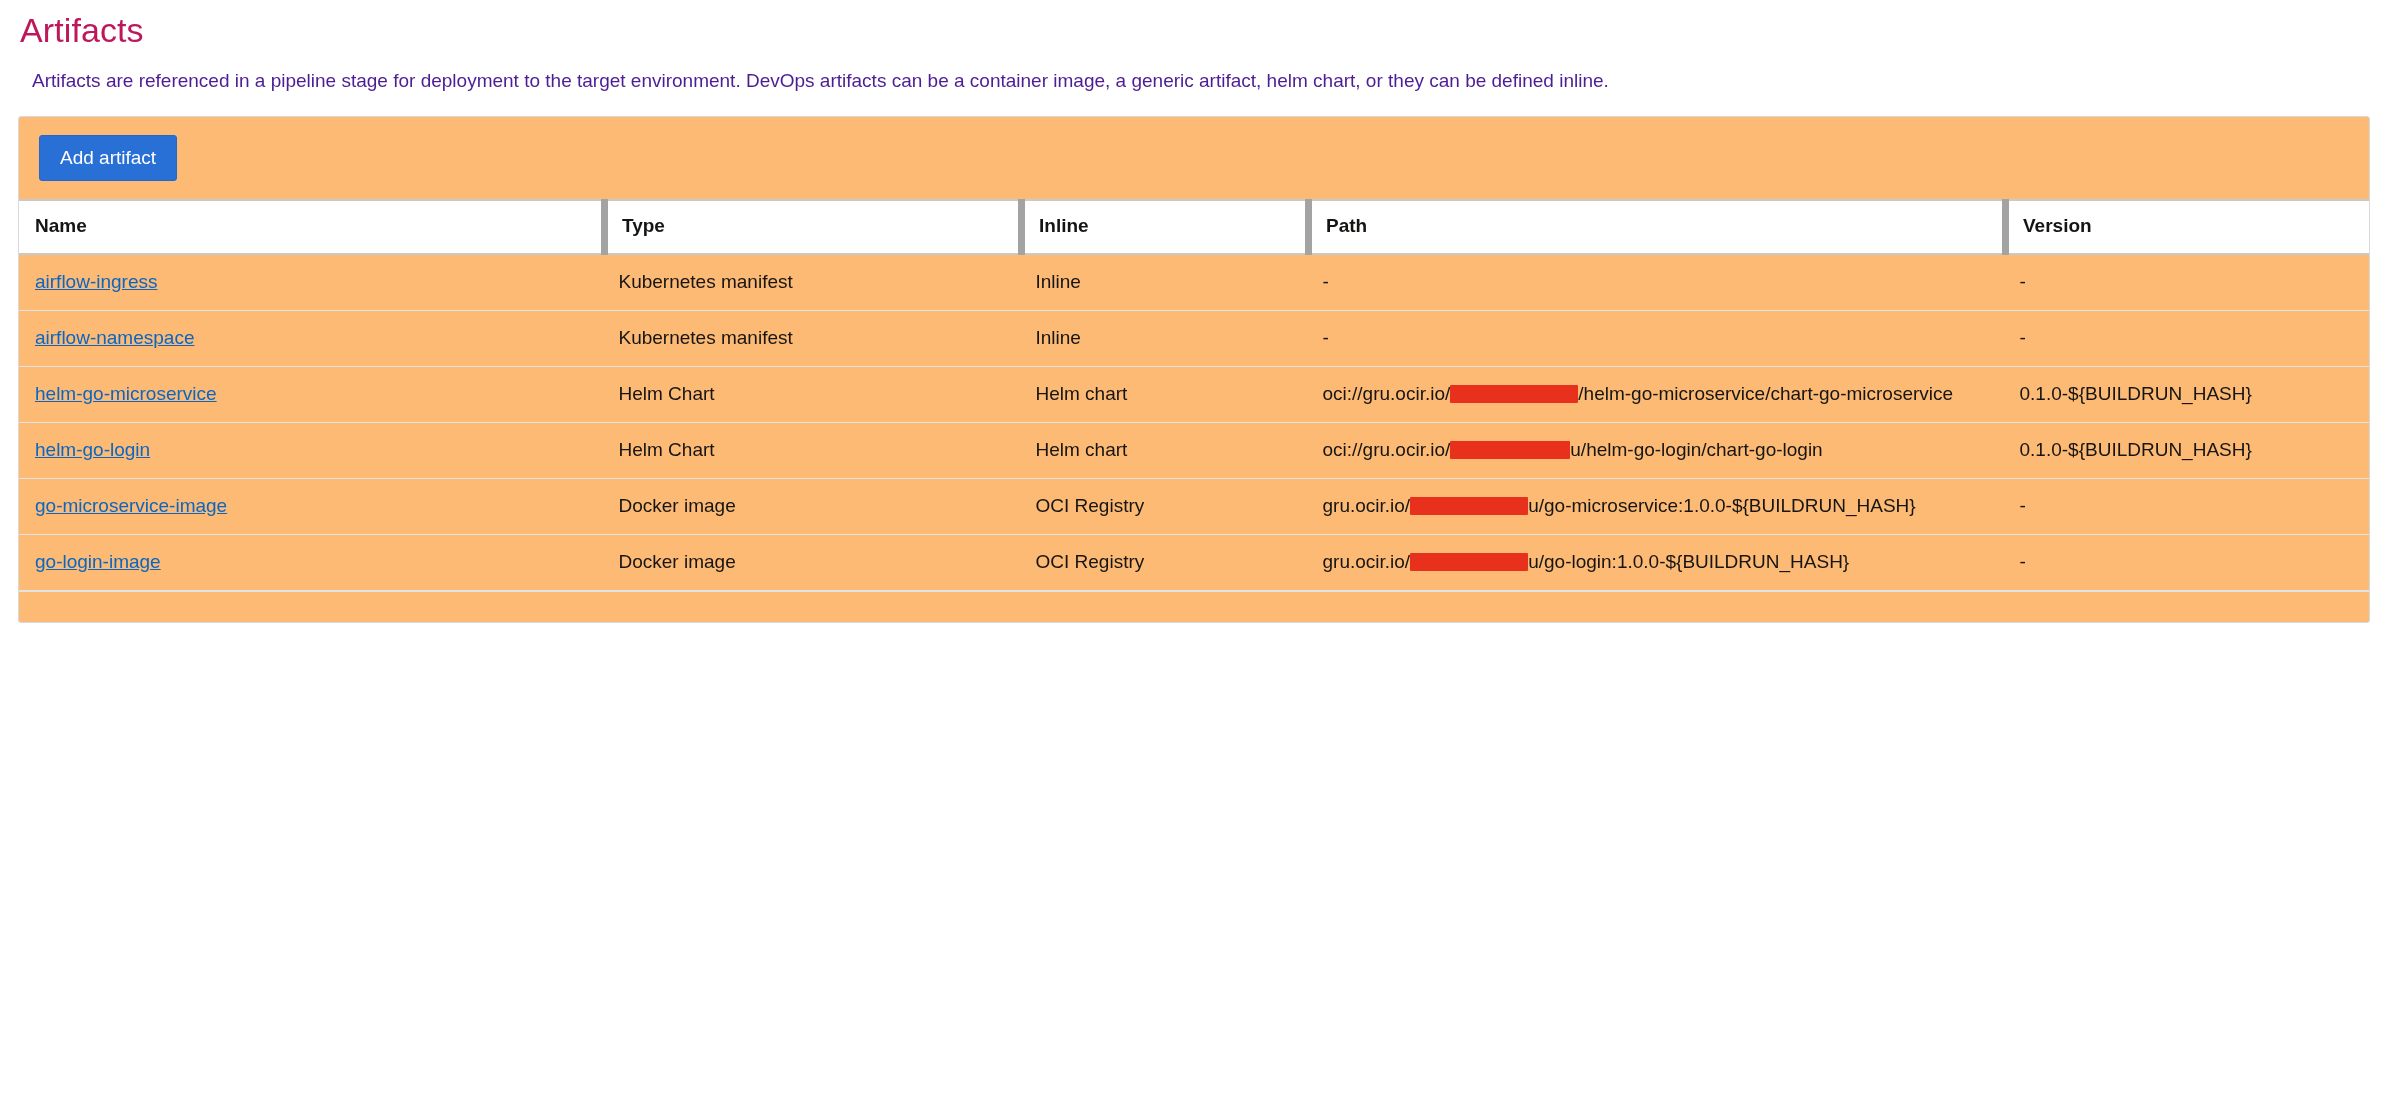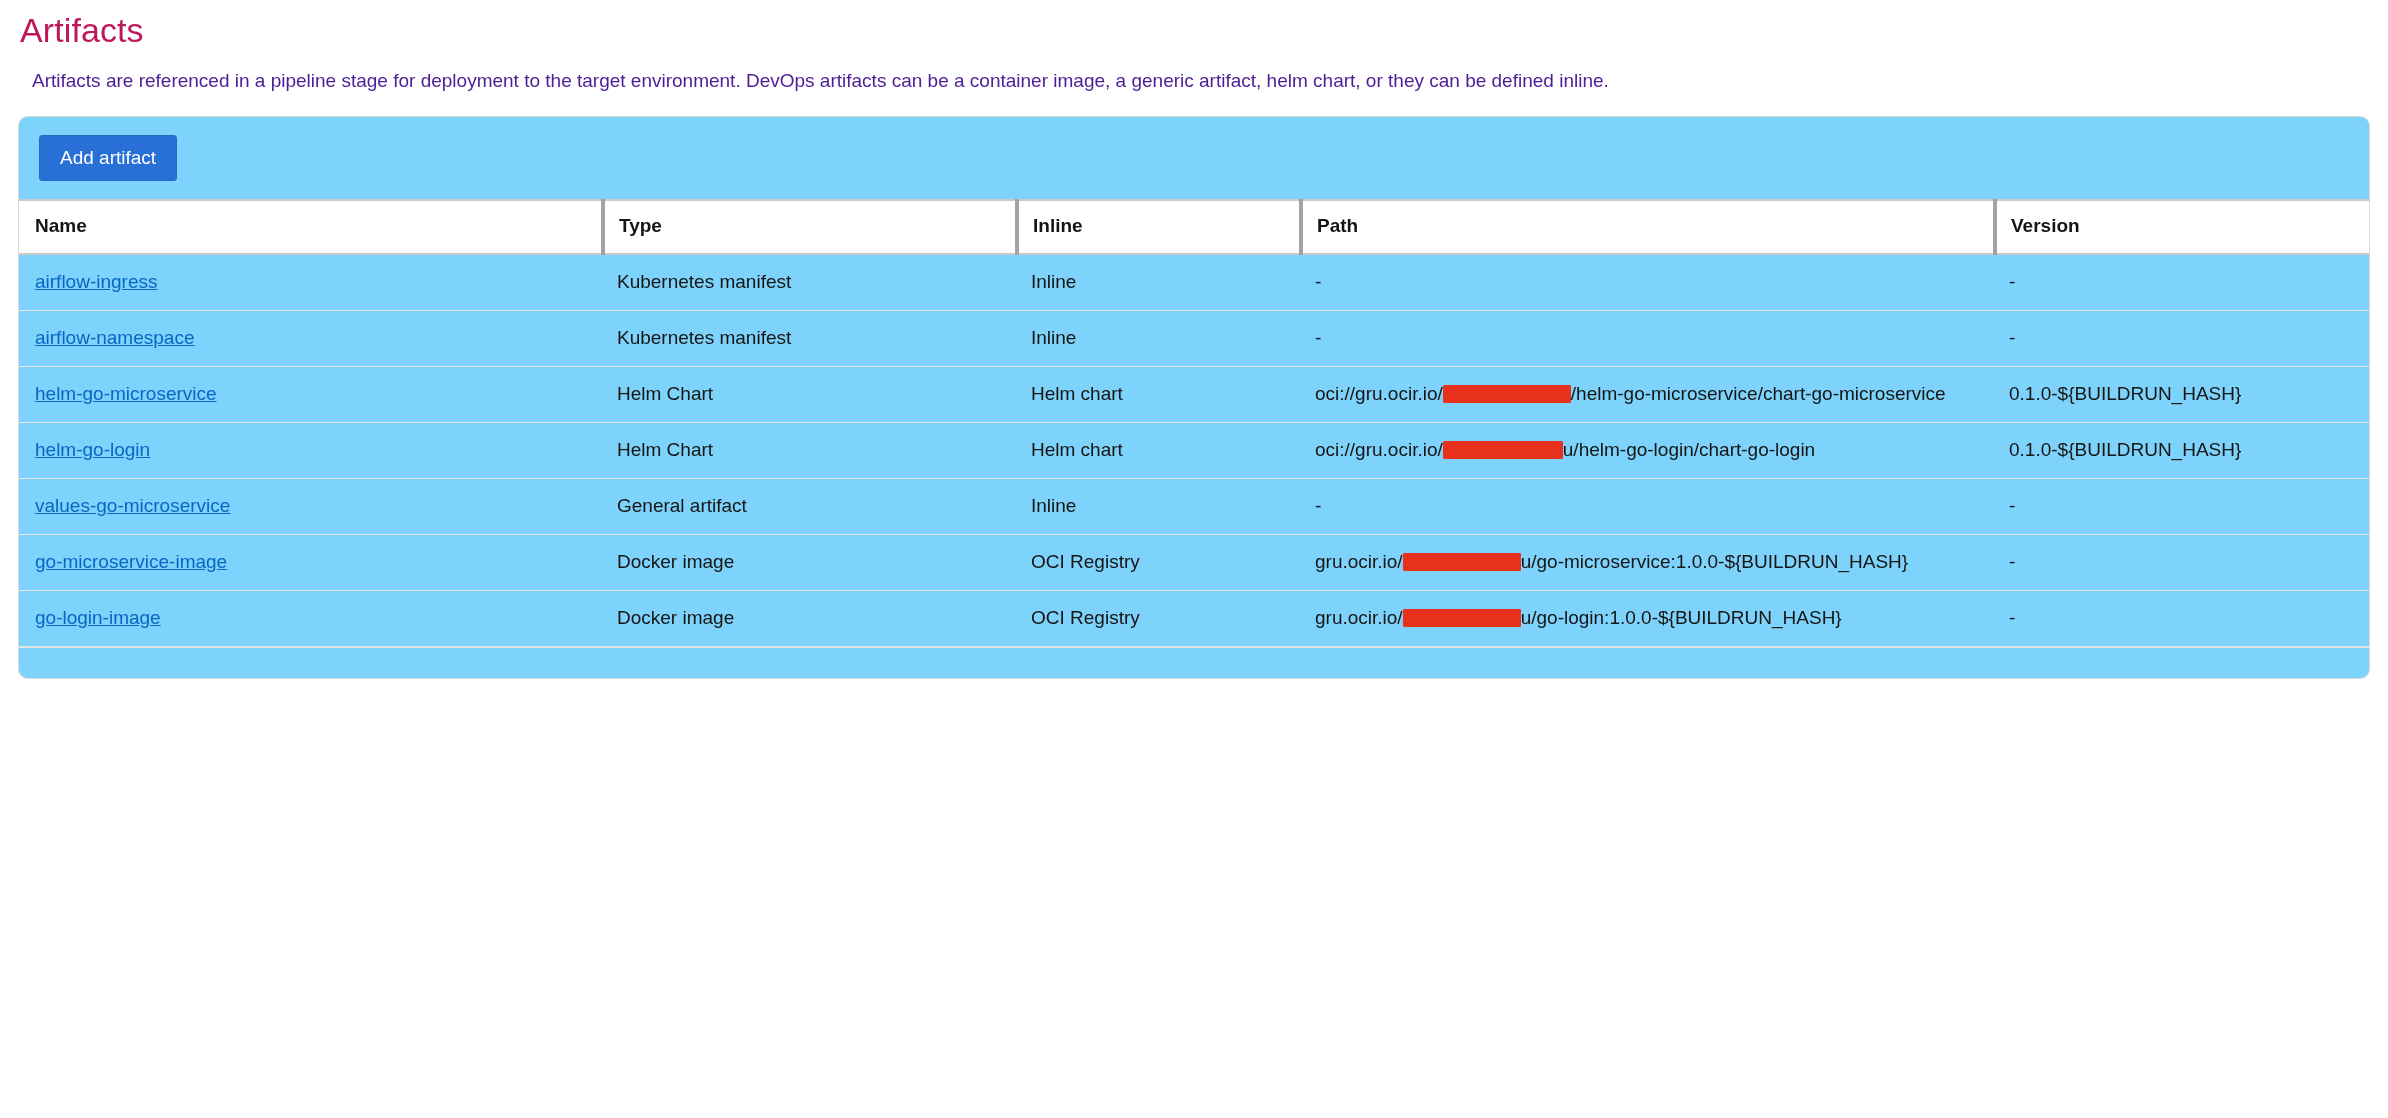--- a/index.html
+++ b/index.html
@@ -30,22 +30,22 @@
   }
   .page-desc {
     font-size: 19px;
     color: #4c1d95;
     margin: 16px 0 0 14px;
     line-height: 26px;
   }
   .panel {
     margin-top: 22px;
     border: 1px solid #d9d9d9;
-    border-radius: 10px;
-    background: #7dd3fc;
+    border-radius: 3px;
+    background: #fdba74;
     box-sizing: border-box;
   }
   .toolbar {
     padding: 18px 18px 18px 20px;
     display: flex;
     align-items: center;
     gap: 12px;
   }
   .btn-primary {
     background: #286fd6;
@@ -70,21 +70,21 @@
     font-weight: bold;
     font-size: 19px;
     color: #161513;
     padding: 14px 26px 16px 14px;
     border-top: 2px solid #c9c9c9;
     border-bottom: 2px solid #c9c9c9;
     background: #ffffff;
     white-space: nowrap;
   }
   table.artifacts thead th.col-name { border-left: none; padding-left: 16px; }
-  table.artifacts thead th + th { border-left: 4px solid #a3a3a3; margin-top: 40px; }
+  table.artifacts thead th + th { border-left: 7px solid #a3a3a3; margin-top: 40px; }
 
   table.artifacts tbody td {
     padding: 14px 14px 15px 14px;
     border-bottom: 1px solid #e3e3e3;
     vertical-align: top;
     color: #161513;
     line-height: 26px;
     word-wrap: break-word;
   }
   table.artifacts tbody td.cell-name { padding-left: 16px; }
@@ -162,27 +162,20 @@
             <td>0.1.0-${BUILDRUN_HASH}</td>
           </tr>
           <tr>
             <td class="cell-name"><a class="art-link">helm-go-login</a></td>
             <td>Helm Chart</td>
             <td>Helm chart</td>
             <td><span class="path-wrap"><span>oci://gru.ocir.io/</span><span class="redacted" style="width: 120px;"></span><span>u/helm-go-login/chart-go-login</span></span></td>
             <td>0.1.0-${BUILDRUN_HASH}</td>
           </tr>
           <tr>
-            <td class="cell-name"><a class="art-link">values-go-microservice</a></td>
-            <td>General artifact</td>
-            <td>Inline</td>
-            <td><span class="path-wrap"><span>-</span></span></td>
-            <td>-</td>
-          </tr>
-          <tr>
             <td class="cell-name"><a class="art-link">go-microservice-image</a></td>
             <td>Docker image</td>
             <td>OCI Registry</td>
             <td><span class="path-wrap"><span>gru.ocir.io/</span><span class="redacted" style="width: 118px;"></span><span>u/go-microservice:1.0.0-${BUILDRUN_HASH}</span></span></td>
             <td>-</td>
           </tr>
           <tr>
             <td class="cell-name"><a class="art-link">go-login-image</a></td>
             <td>Docker image</td>
             <td>OCI Registry</td>

